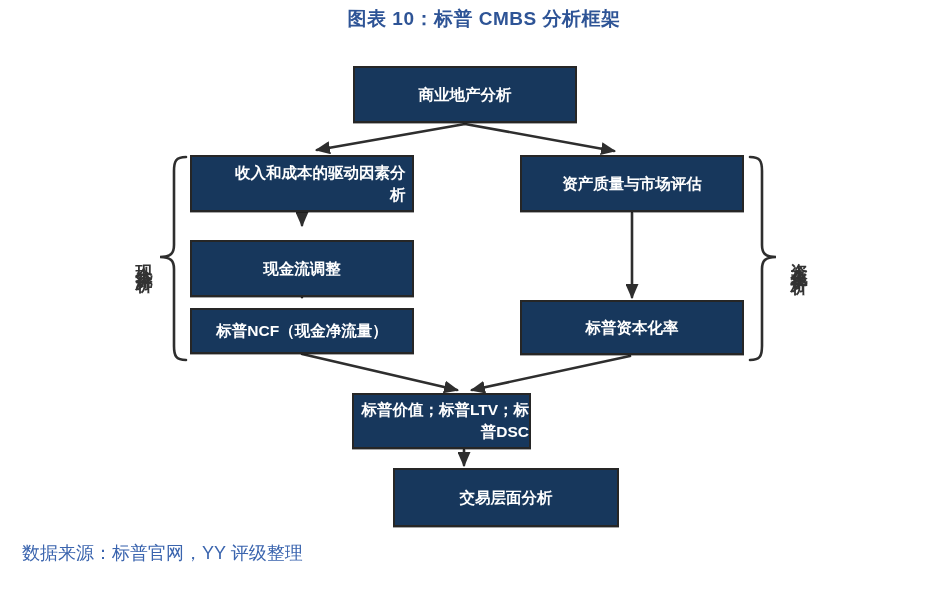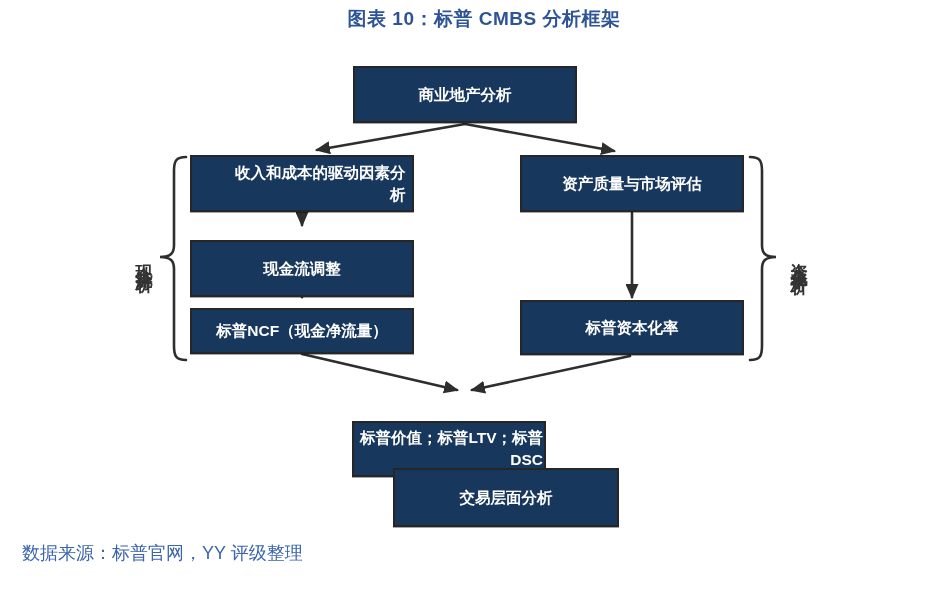--- a/index.html
+++ b/index.html
@@ -49,21 +49,21 @@
     line-height:1.4;
     box-shadow:0 1px 0 rgba(0,0,0,0.35);
   }
   .node .label{display:inline-block;}
   .node-root  {left:353px;top:66px; width:224px;height:57px;}
   .node-left1 {left:190px;top:155px;width:224px;height:57px;padding-left:33px;}
   .node-left2 {left:190px;top:240px;width:224px;height:57px;}
   .node-left3 {left:190px;top:300px;width:224px;height:46px;margin-top:8px;}
   .node-right1{left:520px;top:155px;width:224px;height:57px;}
   .node-right2{left:520px;top:300px;width:224px;height:55px;}
-  .node-merge {left:352px;top:393px;width:194px;height:56px;margin-top:28px;}
+  .node-merge {left:352px;top:393px;width:179px;height:56px;}
   .node-final {left:352px;top:468px;width:226px;height:59px;margin-left:41px;}
   .node-left1 .label{max-width:174px;}
   .node-merge .label{max-width:188px;}
   .vlabel{
     position:absolute;
     writing-mode:vertical-rl;
     text-orientation:upright;
     font-size:17px;font-weight:600;
     letter-spacing:3px;
     color:var(--side-label);

